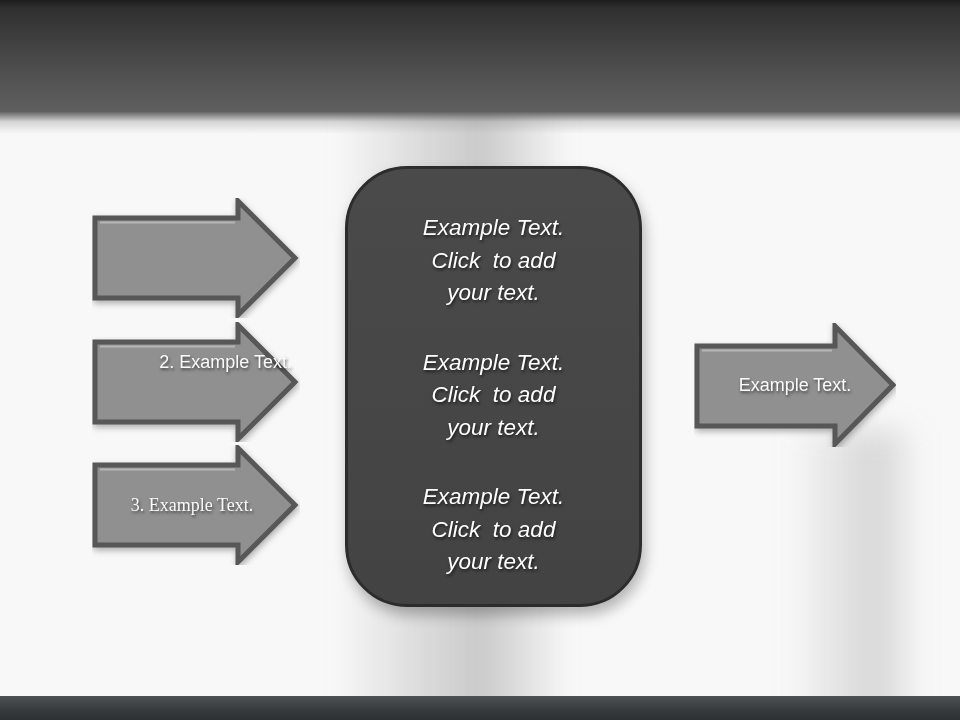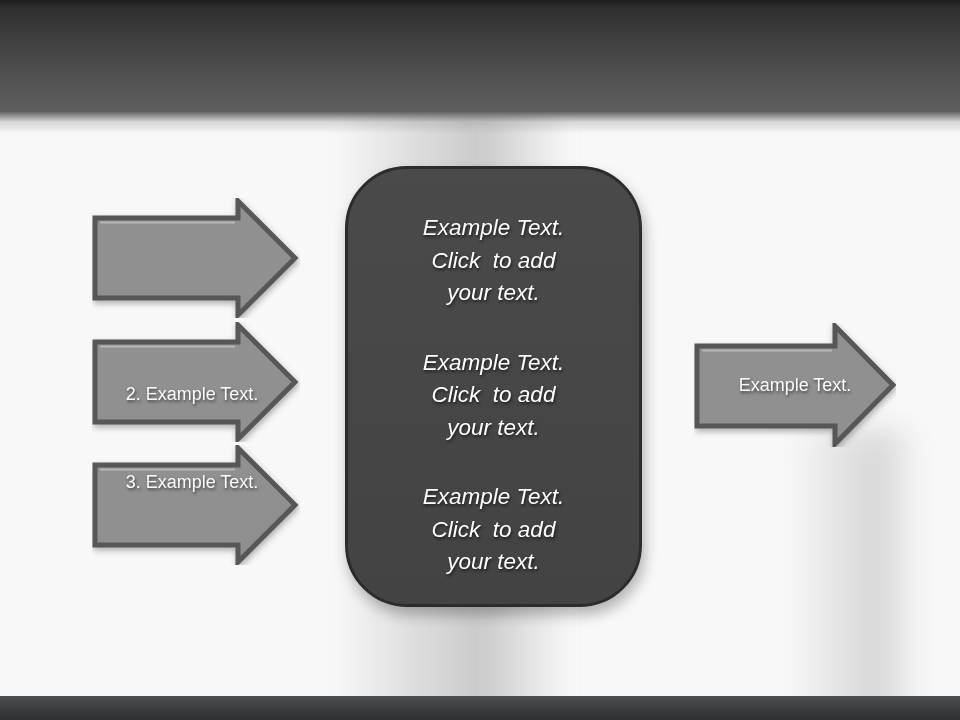--- a/index.html
+++ b/index.html
@@ -94,29 +94,29 @@
       <line x1="8" y1="24.5" x2="143" y2="24.5" stroke="rgba(255,255,255,0.35)" stroke-width="2"></line>
     </svg>
   </div>
 
   <div class="arrow-wrap" style="left:92px;top:322px;">
     <svg width="208" height="120" viewBox="0 0 208 120">
       <polygon points="3,20 146,20 146,3 203,60 146,117 146,100 3,100" fill="#909090" stroke="#575757" stroke-width="5" stroke-linejoin="miter" style="filter:drop-shadow(1px 3px 3px rgba(0,0,0,0.30));"></polygon>
       <line x1="8" y1="24.5" x2="143" y2="24.5" stroke="rgba(255,255,255,0.35)" stroke-width="2"></line>
     </svg>
   </div>
-  <div class="arrow-label" style="left:92px;top:380px;width:200px;">2. Example Text.</div>
+  <div class="arrow-label" style="left:92px;top:348px;width:200px;text-align:right;">2. Example Text.</div>
 
   <div class="arrow-wrap" style="left:92px;top:445px;">
     <svg width="208" height="120" viewBox="0 0 208 120">
       <polygon points="3,20 146,20 146,3 203,60 146,117 146,100 3,100" fill="#909090" stroke="#575757" stroke-width="5" stroke-linejoin="miter" style="filter:drop-shadow(1px 3px 3px rgba(0,0,0,0.30));"></polygon>
       <line x1="8" y1="24.5" x2="143" y2="24.5" stroke="rgba(255,255,255,0.35)" stroke-width="2"></line>
     </svg>
   </div>
-  <div class="arrow-label" style="left:92px;top:468px;width:200px;">3. Example Text.</div>
+  <div class="arrow-label" style="left:92px;top:491px;width:200px;font-family:Liberation Serif, serif;">3. Example Text.</div>
 
   <div class="center-box">
     <div class="inner">
       <p>Example Text.
 Click  to add
 your text.</p>
       <p>Example Text.
 Click  to add
 your text.</p>
       <p>Example Text.

